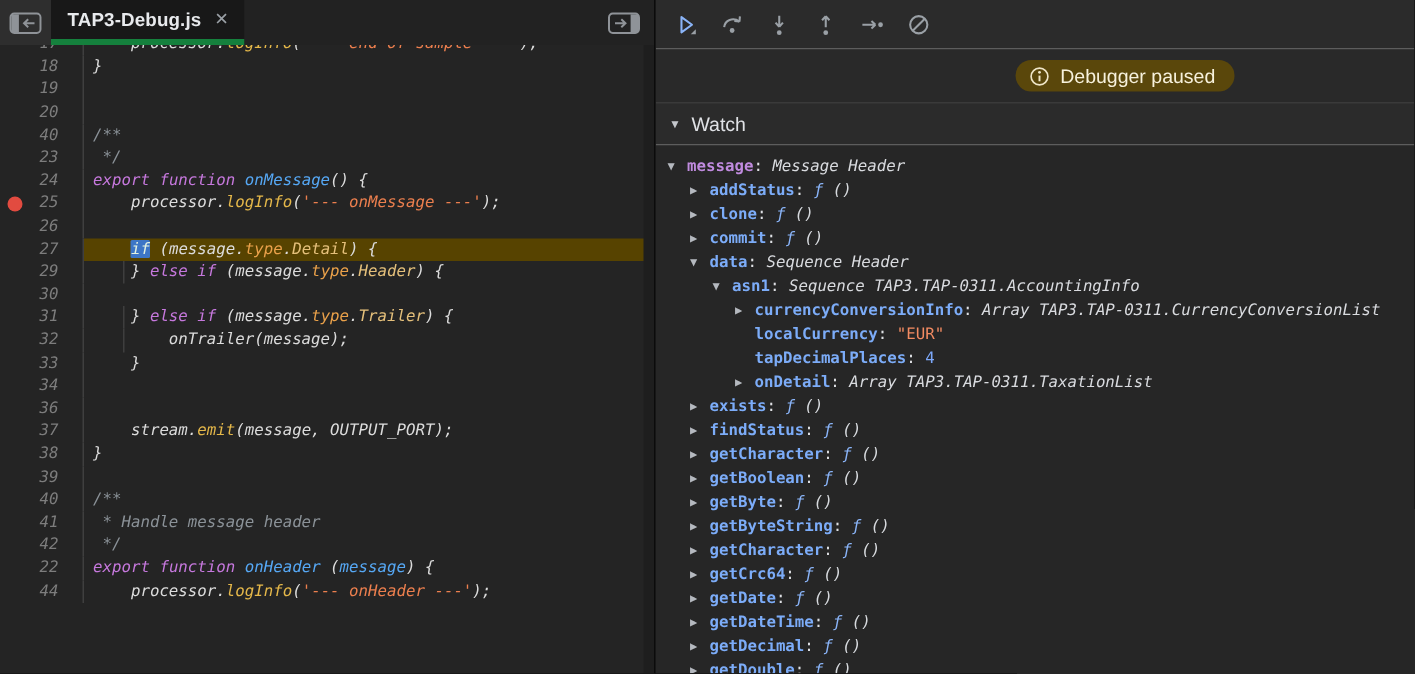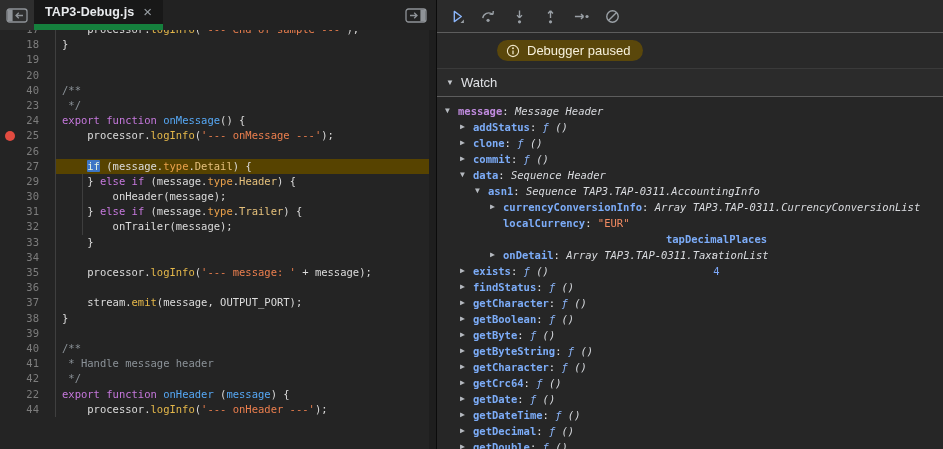--- a/index.html
+++ b/index.html
@@ -6,27 +6,27 @@
   .app{position:relative;width:943px;height:449px;display:flex;overflow:hidden;
        background:#242424;font-family:"Liberation Sans",sans-serif;
        -webkit-font-smoothing:antialiased;}
   
   .editor-pane{position:relative;width:437px;min-width:437px;height:100%;
                border-right:1px solid #0b0b0b;box-sizing:border-box;background:#242424;
                display:flex;flex-direction:column;overflow:hidden;}
   .tabbar{height:30px;min-height:30px;display:flex;align-items:stretch;background:#222;}
   .nav-zone{width:34px;display:flex;align-items:center;justify-content:center;background:#2e2e2e;}
   .tab{display:flex;align-items:center;gap:9px;padding:0 11px;background:#181818;
-       border-bottom:6px solid #15803d;box-sizing:border-box;cursor:default;}
+       border-bottom:4px solid #15803d;box-sizing:border-box;cursor:default;}
   .tab-title{color:#e8eaed;font-size:12.5px;font-weight:700;letter-spacing:.1px;}
   .tab-close{color:#9aa0a6;font-size:15px;line-height:1;margin-top:-1px;cursor:pointer;}
   .tab-rest{flex:1;display:flex;align-items:center;justify-content:flex-end;padding-right:9px;background:#222;}
   .navbtn{background:none;border:none;padding:0;display:flex;align-items:center;cursor:pointer;}
   
-  .code{position:relative;flex:1;overflow:hidden;background:#242424;}
+  .code{position:relative;flex:1;overflow:hidden;background:#242424;font-style:italic;}
   #code-lines{margin-top:-8px;font-family:"DejaVu Sans Mono","Liberation Mono",monospace;
               font-size:10.5px;}
   .cl{display:flex;height:15.2px;line-height:15.2px;white-space:pre;}
   .gut{position:relative;width:56px;min-width:56px;box-sizing:border-box;
        border-right:1px solid #3f3f3f;text-align:right;padding-right:16px;
        color:#7d7d7d;user-select:none;}
   .bp{position:absolute;left:5px;top:2.5px;width:10px;height:10px;border-radius:50%;
       background:#e24b40;}
   .lc{position:relative;flex:1;padding-left:6px;color:#dcdcdc;}
   .cl.paused .lc{background:#574300;}
@@ -34,21 +34,21 @@
   .tok-t{color:#dcdcdc}.tok-k{color:#c678dd}.tok-f{color:#56a8f5}.tok-m{color:#e5b84a}
   .tok-s{color:#ec7f4e}.tok-o{color:#eaa14a}.tok-y{color:#e5c07b}.tok-c{color:#8b9298}
   .tok-pt{background:#3d76c6;color:#e3f2e1;border-radius:1px;}
   .vscroll{position:absolute;top:0;right:0;width:7px;bottom:0;background:#1e1e1e;}
   
   .debug-pane{flex:1;height:100%;display:flex;flex-direction:column;background:#262626;overflow:hidden;}
   .debug-toolbar{height:33px;min-height:33px;display:flex;align-items:center;gap:11px;
                  padding-left:10px;background:#2b2b2b;border-bottom:1px solid #5d5d5d;box-sizing:border-box;}
   .dbg-btn{width:20px;height:20px;display:flex;align-items:center;justify-content:center;
            background:none;border:none;padding:0;cursor:pointer;}
-  .paused-row{height:35px;min-height:35px;display:flex;align-items:center;
+  .paused-row{height:35px;min-height:35px;display:flex;align-items:center;justify-content:center;
               background:#292929;}
   .paused-pill{display:flex;align-items:center;gap:7px;background:#5a470b;border-radius:12px;
                padding:3px 13px 3px 9px;transform:translateX(60px);}
   .paused-pill .lbl{color:#f7f1dc;font-size:13px;}
   .watch-header{height:29px;min-height:29px;display:flex;align-items:center;gap:7px;padding-left:9px;
                 background:#2b2b2b;border-top:1px solid #3a3a3a;border-bottom:1px solid #5d5d5d;
                 box-sizing:border-box;cursor:pointer;}
   .watch-header .tri{color:#c4c7cc;font-size:8px;}
   .watch-header .wt{color:#e0e2e6;font-size:13px;}
   .watch-tree{flex:1;overflow:hidden;background:#262626;padding-top:6px;
@@ -101,26 +101,25 @@
           <div class="cl"><div class="gut"><span>18</span></div><div class="lc"><span class="tok-t">}</span></div></div>
           <div class="cl"><div class="gut"><span>19</span></div><div class="lc"></div></div>
           <div class="cl"><div class="gut"><span>20</span></div><div class="lc"></div></div>
           <div class="cl"><div class="gut"><span>40</span></div><div class="lc"><span class="tok-c">/**</span></div></div>
           <div class="cl"><div class="gut"><span>23</span></div><div class="lc"><span class="tok-c"> */</span></div></div>
           <div class="cl"><div class="gut"><span>24</span></div><div class="lc"><span class="tok-k">export</span><span class="tok-t"> </span><span class="tok-k">function</span><span class="tok-t"> </span><span class="tok-f">onMessage</span><span class="tok-t">() {</span></div></div>
           <div class="cl"><div class="gut"><span class="bp"></span><span>25</span></div><div class="lc"><span class="tok-t">    processor.</span><span class="tok-m">logInfo</span><span class="tok-t">(</span><span class="tok-s">'--- onMessage ---'</span><span class="tok-t">);</span></div></div>
           <div class="cl"><div class="gut"><span>26</span></div><div class="lc"></div></div>
           <div class="cl paused"><div class="gut"><span>27</span></div><div class="lc"><span class="tok-t">    </span><span class="tok-pt">if</span><span class="tok-t"> (message.</span><span class="tok-o">type</span><span class="tok-t">.</span><span class="tok-y">Detail</span><span class="tok-t">) {</span></div></div>
           <div class="cl g1"><div class="gut"><span>29</span></div><div class="lc"><span class="tok-t">    } </span><span class="tok-k">else</span><span class="tok-t"> </span><span class="tok-k">if</span><span class="tok-t"> (message.</span><span class="tok-o">type</span><span class="tok-t">.</span><span class="tok-y">Header</span><span class="tok-t">) {</span></div></div>
-          <div class="cl g1"><div class="gut"><span>30</span></div><div class="lc"><span class="tok-t">        onHeader(message);</span></div></div>
+          <div class="cl g1"><div class="gut"><span>30</span></div></div>
           <div class="cl g1"><div class="gut"><span>31</span></div><div class="lc"><span class="tok-t">    } </span><span class="tok-k">else</span><span class="tok-t"> </span><span class="tok-k">if</span><span class="tok-t"> (message.</span><span class="tok-o">type</span><span class="tok-t">.</span><span class="tok-y">Trailer</span><span class="tok-t">) {</span></div></div>
           <div class="cl g1"><div class="gut"><span>32</span></div><div class="lc"><span class="tok-t">        onTrailer(message);</span></div></div>
           <div class="cl"><div class="gut"><span>33</span></div><div class="lc"><span class="tok-t">    }</span></div></div>
           <div class="cl"><div class="gut"><span>34</span></div><div class="lc"></div></div>
-          <div class="cl"><div class="gut"><span>35</span></div><div class="lc"><span class="tok-t">    processor.</span><span class="tok-m">logInfo</span><span class="tok-t">(</span><span class="tok-s">'--- message: '</span><span class="tok-t"> + message);</span></div></div>
           <div class="cl"><div class="gut"><span>36</span></div><div class="lc"></div></div>
           <div class="cl"><div class="gut"><span>37</span></div><div class="lc"><span class="tok-t">    stream.</span><span class="tok-m">emit</span><span class="tok-t">(message, OUTPUT_PORT);</span></div></div>
           <div class="cl"><div class="gut"><span>38</span></div><div class="lc"><span class="tok-t">}</span></div></div>
           <div class="cl"><div class="gut"><span>39</span></div><div class="lc"></div></div>
           <div class="cl"><div class="gut"><span>40</span></div><div class="lc"><span class="tok-c">/**</span></div></div>
           <div class="cl"><div class="gut"><span>41</span></div><div class="lc"><span class="tok-c"> * Handle message header</span></div></div>
           <div class="cl"><div class="gut"><span>42</span></div><div class="lc"><span class="tok-c"> */</span></div></div>
           <div class="cl"><div class="gut"><span>22</span></div><div class="lc"><span class="tok-k">export</span><span class="tok-t"> </span><span class="tok-k">function</span><span class="tok-t"> </span><span class="tok-f">onHeader</span><span class="tok-t"> (</span><span class="tok-f">message</span><span class="tok-t">) {</span></div></div>
           <div class="cl"><div class="gut"><span>44</span></div><div class="lc"><span class="tok-t">    processor.</span><span class="tok-m">logInfo</span><span class="tok-t">(</span><span class="tok-s">'--- onHeader ---'</span><span class="tok-t">);</span></div></div>
         </div>
@@ -186,21 +185,21 @@
     </div>
     <div class="watch-tree" id="watch-tree">
         <div class="wrow" style="padding-left: 8px;"><span class="arrow">▼</span><span class="wname-purple">message</span><span class="wcolon">: </span><span class="wval">Message Header</span></div>
         <div class="wrow" style="padding-left: 23px;"><span class="arrow">▶</span><span class="wname-blue">addStatus</span><span class="wcolon">: </span><span><span class="wfn">ƒ</span><span class="wfn-paren"> ()</span></span></div>
         <div class="wrow" style="padding-left: 23px;"><span class="arrow">▶</span><span class="wname-blue">clone</span><span class="wcolon">: </span><span><span class="wfn">ƒ</span><span class="wfn-paren"> ()</span></span></div>
         <div class="wrow" style="padding-left: 23px;"><span class="arrow">▶</span><span class="wname-blue">commit</span><span class="wcolon">: </span><span><span class="wfn">ƒ</span><span class="wfn-paren"> ()</span></span></div>
         <div class="wrow" style="padding-left: 23px;"><span class="arrow">▼</span><span class="wname-blue">data</span><span class="wcolon">: </span><span class="wval">Sequence Header</span></div>
         <div class="wrow" style="padding-left: 38px;"><span class="arrow">▼</span><span class="wname-blue">asn1</span><span class="wcolon">: </span><span class="wval">Sequence TAP3.TAP-0311.AccountingInfo</span></div>
         <div class="wrow" style="padding-left: 53px;"><span class="arrow">▶</span><span class="wname-blue">currencyConversionInfo</span><span class="wcolon">: </span><span class="wval">Array TAP3.TAP-0311.CurrencyConversionList</span></div>
         <div class="wrow" style="padding-left: 53px;"><span class="arrow"></span><span class="wname-blue">localCurrency</span><span class="wcolon">: </span><span class="wval-str">"EUR"</span></div>
-        <div class="wrow" style="padding-left: 53px; flex-direction: column;"><span class="arrow"></span><span class="wname-blue">tapDecimalPlaces</span><span class="wcolon">: </span><span class="wval-num">4</span></div>
+        <div class="wrow" style="padding-left: 53px;"><span class="arrow"></span><span class="wname-blue">tapDecimalPlaces</span><span class="wcolon">: </span><span class="wval-num">4</span></div>
         <div class="wrow" style="padding-left: 53px;"><span class="arrow">▶</span><span class="wname-blue">onDetail</span><span class="wcolon">: </span><span class="wval">Array TAP3.TAP-0311.TaxationList</span></div>
         <div class="wrow" style="padding-left: 23px;"><span class="arrow">▶</span><span class="wname-blue">exists</span><span class="wcolon">: </span><span><span class="wfn">ƒ</span><span class="wfn-paren"> ()</span></span></div>
         <div class="wrow" style="padding-left: 23px;"><span class="arrow">▶</span><span class="wname-blue">findStatus</span><span class="wcolon">: </span><span><span class="wfn">ƒ</span><span class="wfn-paren"> ()</span></span></div>
         <div class="wrow" style="padding-left: 23px;"><span class="arrow">▶</span><span class="wname-blue">getCharacter</span><span class="wcolon">: </span><span><span class="wfn">ƒ</span><span class="wfn-paren"> ()</span></span></div>
         <div class="wrow" style="padding-left: 23px;"><span class="arrow">▶</span><span class="wname-blue">getBoolean</span><span class="wcolon">: </span><span><span class="wfn">ƒ</span><span class="wfn-paren"> ()</span></span></div>
         <div class="wrow" style="padding-left: 23px;"><span class="arrow">▶</span><span class="wname-blue">getByte</span><span class="wcolon">: </span><span><span class="wfn">ƒ</span><span class="wfn-paren"> ()</span></span></div>
         <div class="wrow" style="padding-left: 23px;"><span class="arrow">▶</span><span class="wname-blue">getByteString</span><span class="wcolon">: </span><span><span class="wfn">ƒ</span><span class="wfn-paren"> ()</span></span></div>
         <div class="wrow" style="padding-left: 23px;"><span class="arrow">▶</span><span class="wname-blue">getCharacter</span><span class="wcolon">: </span><span><span class="wfn">ƒ</span><span class="wfn-paren"> ()</span></span></div>
         <div class="wrow" style="padding-left: 23px;"><span class="arrow">▶</span><span class="wname-blue">getCrc64</span><span class="wcolon">: </span><span><span class="wfn">ƒ</span><span class="wfn-paren"> ()</span></span></div>
         <div class="wrow" style="padding-left: 23px;"><span class="arrow">▶</span><span class="wname-blue">getDate</span><span class="wcolon">: </span><span><span class="wfn">ƒ</span><span class="wfn-paren"> ()</span></span></div>

